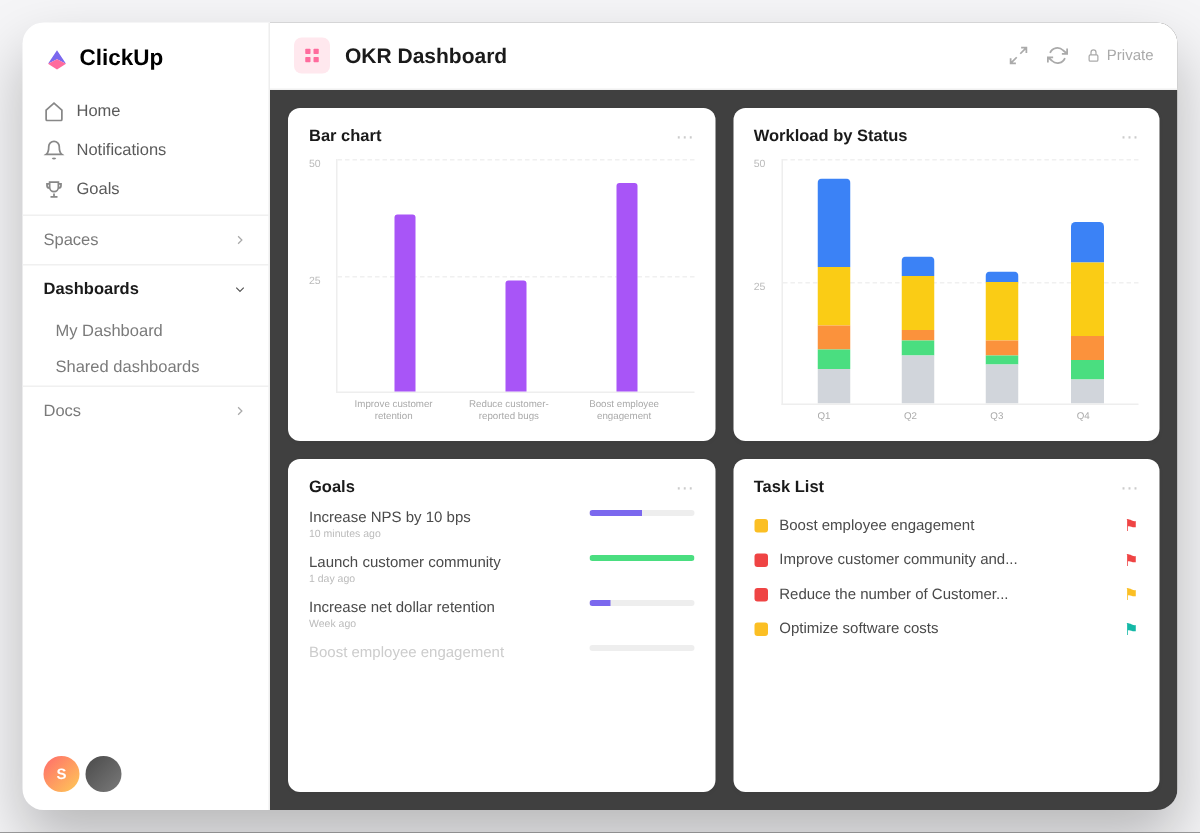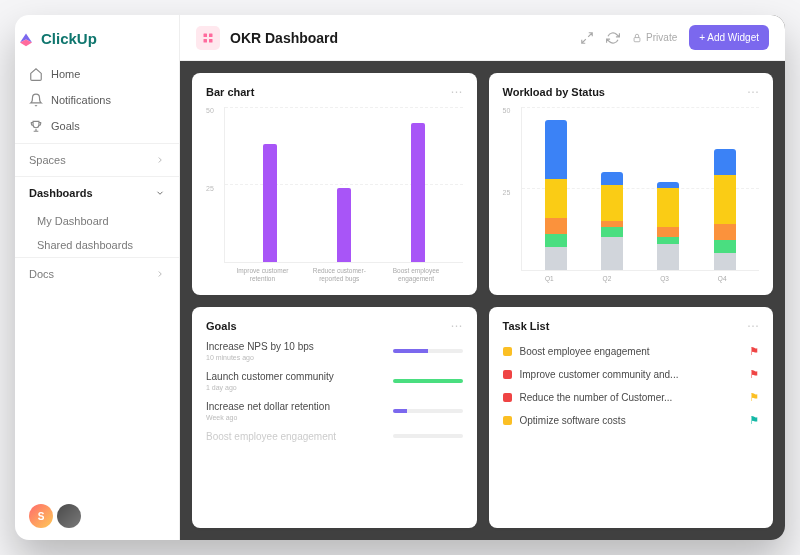--- a/index.html
+++ b/index.html
@@ -1,20 +1,20 @@
 <!DOCTYPE html>
 <html><head>
   <meta charset="utf-8">
   <style>
     * { margin: 0; padding: 0; box-sizing: border-box; font-family: -apple-system, BlinkMacSystemFont, 'Segoe UI', sans-serif; }
     body { background: #f5f5f7; padding: 15px; }
     .app { width: 770px; height: 525px; background: #fff; border-radius: 14px; box-shadow: 0 20px 40px rgba(0,0,0,0.25); display: flex; overflow: hidden; }
     
     .sidebar { width: 165px; border-right: 1px solid #eee; display: flex; flex-direction: column; }
-    .logo { display: flex; align-items: flex-end; padding: 14px 2px 10px; font-weight: 700; font-size: 15px; color: #0f766e; }
+    .logo { display: flex; align-items: flex-end; padding: 14px 14px 10px; font-weight: 700; font-size: 15px; color: #000000; }
     .logo-icon { width: 18px; height: 18px; margin-right: 6px; }
     .nav { padding: 4px 0; }
     .nav-item { display: flex; align-items: center; padding: 6px 14px; font-size: 11px; color: #5a5a5a; cursor: pointer; }
     .nav-item svg { width: 14px; height: 14px; margin-right: 8px; }
     .section { display: flex; justify-content: space-between; align-items: center; padding: 10px 14px; font-size: 11px; color: #7a7a7a; border-top: 1px solid #f0f0f0; cursor: pointer; }
     .section.dark { color: #1a1a1a; font-weight: 600; }
     .sub-item { padding: 6px 22px; font-size: 11px; color: #7a7a7a; cursor: pointer; }
     .chev { width: 10px; height: 10px; }
     .avatar-row { margin-top: auto; padding: 12px 14px; display: flex; gap: 4px; }
     .avatar { width: 24px; height: 24px; border-radius: 50%; background: linear-gradient(135deg,#ff6b6b,#feca57); display: flex; align-items: center; justify-content: center; font-size: 10px; color: #fff; font-weight: 600; }
@@ -43,21 +43,21 @@
     .bars { position: absolute; inset: 0; display: flex; justify-content: space-around; align-items: flex-end; padding: 0 8px; }
     .bar { width: 14px; background: #a855f7; border-radius: 2px 2px 0 0; }
     .x-labels { display: flex; justify-content: space-around; padding: 4px 8px 0 18px; font-size: 6.5px; color: #aaa; text-align: center; }
     .x-labels span { flex: 1; line-height: 1.2; }
     
     .stacked-bars { position: absolute; inset: 0; display: flex; justify-content: space-around; align-items: flex-end; padding: 0 6px; }
     .stack { width: 22px; display: flex; flex-direction: column-reverse; border-radius: 3px 3px 0 0; overflow: hidden; }
     .seg { width: 100%; }
     
     .goals-list { display: flex; flex-direction: column; gap: 10px; }
-    .goal-row { display: flex; justify-content: space-between; align-items: center; }
+    .goal-row { display: flex; justify-content: space-between; align-items: flex-start; }
     .goal-info { flex: 1; }
     .goal-name { font-size: 10px; color: #4a4a4a; }
     .goal-name.faded { color: #ccc; }
     .goal-time { font-size: 7px; color: #bbb; margin-top: 2px; }
     .prog { width: 70px; height: 4px; background: #eee; border-radius: 2px; overflow: hidden; }
     .prog-fill { height: 100%; }
     
     .task-list { display: flex; flex-direction: column; gap: 10px; margin-top: 4px; }
     .task-row { display: flex; align-items: center; gap: 8px; font-size: 10px; color: #4a4a4a; }
     .sq { width: 9px; height: 9px; border-radius: 2px; flex-shrink: 0; }
@@ -139,21 +139,20 @@
         <svg class="top-icon" viewBox="0 0 24 24" fill="none" stroke="currentColor" stroke-width="2">
             <path d="M23 4v6h-6M1 20v-6h6M3.5 9a9 9 0 0114.8-3L23 10M1 14l4.7 4a9 9 0 0014.8-3"></path>
           </svg>
         <div class="private">
           <svg width="10" height="10" viewBox="0 0 24 24" fill="none" stroke="#aaa" stroke-width="2">
               <rect x="5" y="11" width="14" height="10" rx="2"></rect>
               <path d="M8 11V7a4 4 0 018 0v4"></path>
             </svg>
           <span>Private</span>
         </div>
-        <button class="add-btn">+ Add Widget</button>
       </div>
     </div>
 
     <div class="grid">
 
       <div class="card">
         <div class="card-head">
           <div class="card-title">Bar chart</div>
           <div class="dots">⋯</div>
         </div>

